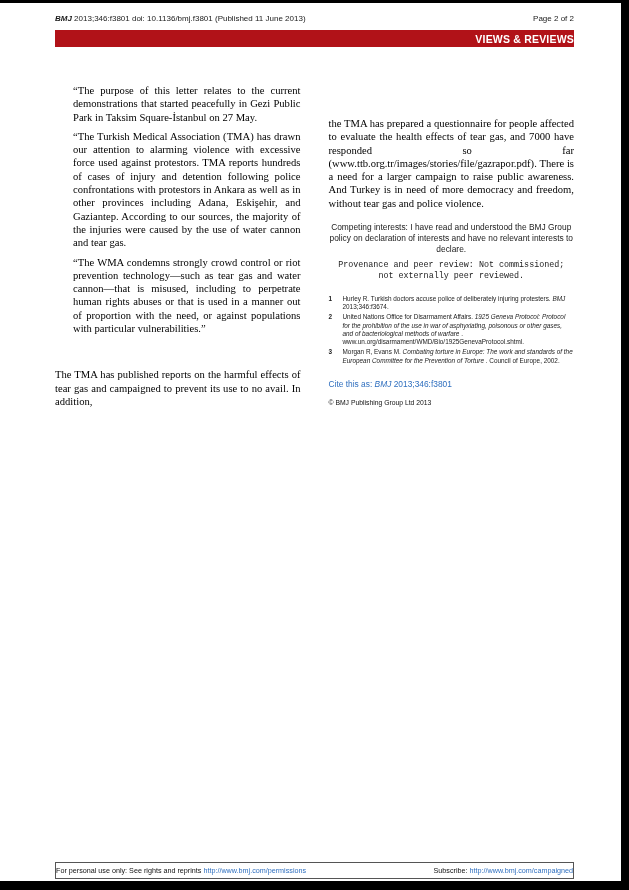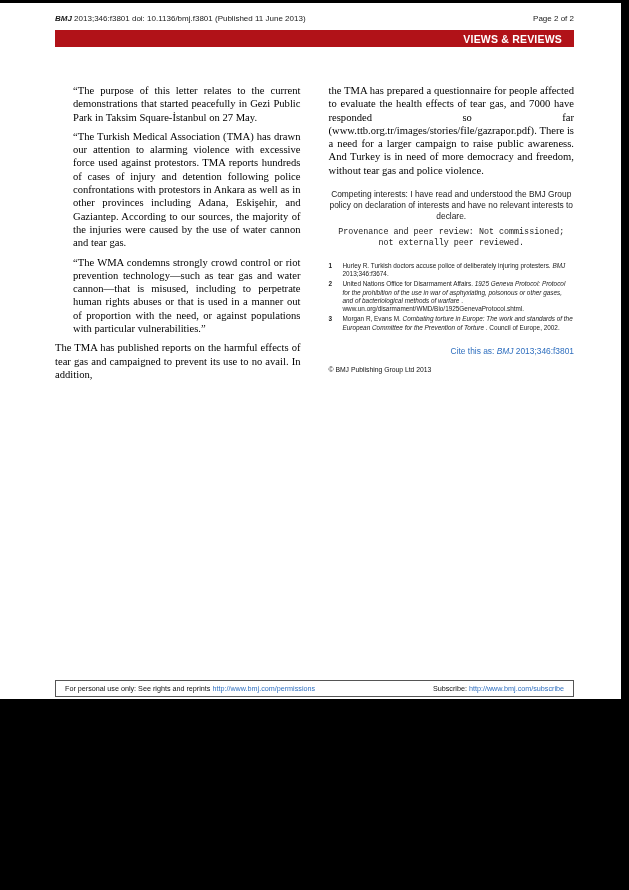--- a/index.html
+++ b/index.html
@@ -1,47 +1,47 @@
 <!DOCTYPE html>
 <html><head>
 <meta charset="utf-8">
 <style>
   * { margin:0; padding:0; box-sizing:border-box; }
   html, body { width:629px; height:890px; }
   body { background:#000; position:relative; font-family:"Liberation Sans", sans-serif; overflow:hidden; }
 
-  .page { position:absolute; left:0; top:3px; width:621px; height:696px; background:#fff; }
+  .page { position:absolute; left:0; top:3px; width:621px; height:878px; background:#fff; }
   .content { padding:0 47px 0 55px; }
 
   .doc-header { display:flex; justify-content:space-between; align-items:baseline; padding-top:11px; font-size:8px; color:#1a1a1a; }
   .doc-header .journal { font-weight:bold; font-style:italic; }
 
-  .section-bar { margin-top:7px; height:17px; background:#b11218; color:#fff; display:flex; align-items:center; justify-content:flex-end; padding-right:12px; font-weight:bold; font-size:10.5px; letter-spacing:0.2px; }
+  .section-bar { margin-top:7px; height:17px; background:#b11218; color:#fff; display:flex; align-items:center; justify-content:flex-end; padding-right:0; font-weight:bold; font-size:10.5px; letter-spacing:0.2px; }
 
   .columns { display:flex; gap:28px; margin-top:37px; }
   .col { flex:1; min-width:0; }
 
   .serif { font-family:"Liberation Serif", serif; font-size:10.6px; line-height:13.3px; color:#000; text-align:justify; }
   .quote { margin-left:18px; margin-bottom:6px; }
-  .para { margin-bottom:6px; }
+  .para { margin-bottom:6px;margin-top:33px; }
 
   .notes { font-size:8.4px; line-height:11px; color:#222; margin-top:12px;text-align:center; }
   .notes + .notes { margin-top:5px;font-family:Liberation Mono, monospace; }
 
   .refs { margin-top:13px; font-size:6.4px; line-height:8.2px; color:#222; }
   .ref-row { display:flex; margin-bottom:2px; }
   .ref-num { flex:0 0 14px; font-weight:bold; }
   .ref-text { flex:1; }
   .ital { font-style:italic; }
 
-  .cite { margin-top:14px; font-size:8.4px; color:#2f6fbf;text-align:right; }
+  .cite { margin-top:14px; font-size:8.4px; color:#2f6fbf; }
   .cite .journal { font-style:italic; }
   .copyright { margin-top:10px; font-size:6.8px; color:#111; }
 
-  .footer-box { position:absolute; left:55px; right:47px; bottom:2px; height:17px; border:1px solid #555; display:flex; justify-content:space-between; align-items:center; padding:0 9px; font-size:7.2px; color:#111; background:#fff; }
+  .footer-box { position:absolute; left:55px; right:47px; bottom:2px; height:17px; border:1px solid #555; display:flex; justify-content:space-between; align-items:center; padding:0 0; font-size:7.2px; color:#111; background:#fff; }
   .link { color:#2f6fbf; text-decoration:none; cursor:pointer; }
 </style>
 </head>
 <body>
 
 <div class="page">
   <div class="content">
 
     <div class="doc-header">
       <div>
@@ -91,16 +91,16 @@
       </div>
 
     </div>
   </div>
 
   <div class="footer-box">
     <div>
       <span>For personal use only: See rights and reprints </span><a class="link">http://www.bmj.com/permissions</a>
     </div>
     <div>
-      <span>Subscribe: </span><a class="link">http://www.bmj.com/subscribe</a>
+      <span>Subscribe: </span><a class="link">http://www.bmj.com/campaigned</a>
     </div>
   </div>
 </div>
 
 </body></html>

